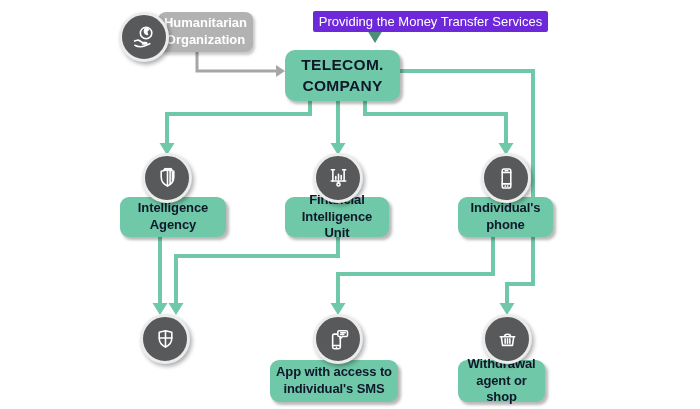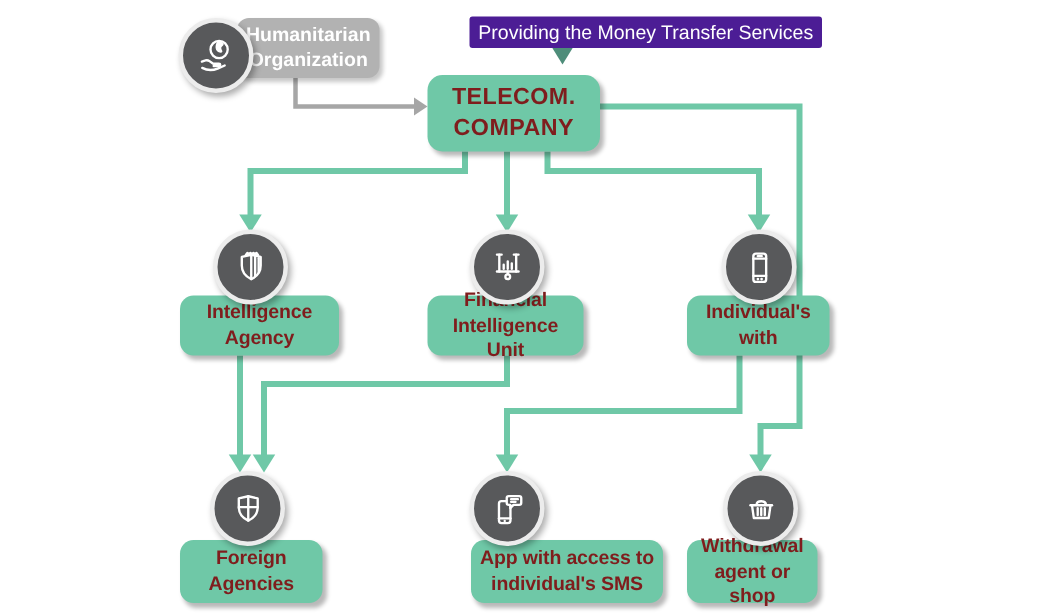--- a/index.html
+++ b/index.html
@@ -2,33 +2,33 @@
 <html><head>
 <meta charset="utf-8">
 <style>
   html,body{margin:0;padding:0;background:#fff;}
   .stage{
     position:relative;width:700px;height:409px;background:#ffffff;overflow:hidden;
     font-family:"Liberation Sans",sans-serif;
   }
   .layer{position:absolute;left:0;top:0;z-index:1;}
   .gbox{
-    position:absolute;background:#6fc8a7;color:#7f1d1d;border-radius:9px;
+    position:absolute;background:#6fc8a7;color:#0f172a;border-radius:9px;
     display:flex;align-items:center;justify-content:center;text-align:center;
     font-weight:700;font-size:13px;line-height:1.28;letter-spacing:-0.1px;
     box-shadow:2.5px 3px 3px rgba(0,0,0,.28);z-index:2;padding:2px 4px;box-sizing:border-box;
   }
   .graybox{
     position:absolute;background:#b2b2b2;color:#fff;border-radius:8px;
     display:flex;align-items:center;justify-content:center;text-align:center;
     font-weight:700;font-size:13px;line-height:1.3;
     box-shadow:2px 2.5px 3px rgba(0,0,0,.22);z-index:2;box-sizing:border-box;
   }
   .banner{
-    position:absolute;background:#4c1d95;color:#fff;border-radius:2px;
+    position:absolute;background:#6d28d9;color:#fff;border-radius:2px;
     display:flex;align-items:center;justify-content:center;white-space:nowrap;
     font-weight:400;font-size:13px;z-index:2;
   }
   .telecom{
     font-size:15.5px;letter-spacing:.3px;border-radius:10px;line-height:1.3;
   }
   .circle{
     position:absolute;width:44px;height:44px;border-radius:50%;
     background:#58595b;border:3px solid #ececec;
     box-shadow:2px 2.5px 4px rgba(0,0,0,.32);
@@ -120,21 +120,21 @@
     </svg>
   </div>
 
   <div class="gbox" style="left:120px;top:197px;width:106px;height:40px;">
     <span>Intelligence Agency</span>
   </div>
   <div class="gbox" style="left:285px;top:197px;width:104px;height:40px;">
     <span>Financial Intelligence Unit</span>
   </div>
   <div class="gbox" style="left:458px;top:197px;width:95px;height:40px;">
-    <span>Individual's with</span>
+    <span>Individual's phone</span>
   </div>
 
   <div class="circle" style="left:140px;top:314px;">
     <svg viewBox="0 0 24 24">
       <path d="M12 4.3l5.6 1.3v5.1c0 3.7-2.2 6.5-5.6 8-3.4-1.5-5.6-4.3-5.6-8V5.6z"></path>
       <path d="M12 4.3v14.4"></path>
       <path d="M6.4 10.7h11.2"></path>
     </svg>
   </div>
   <div class="circle" style="left:313px;top:314px;">
@@ -148,23 +148,20 @@
   </div>
   <div class="circle" style="left:482px;top:314px;">
     <svg viewBox="0 0 24 24">
       <path d="M9.2 9.3c.3-2.7 5.3-2.7 5.6 0"></path>
       <path d="M5.6 9.6h12.8"></path>
       <path d="M6.5 9.6l1.1 7.6h8.8l1.1-7.6"></path>
       <path d="M9.9 11.4v4M12 11.4v4M14.1 11.4v4"></path>
     </svg>
   </div>
 
-  <div class="gbox" style="left:120px;top:360px;width:95px;height:42px;">
-    <span>Foreign Agencies</span>
-  </div>
-  <div class="gbox" style="left:270px;top:360px;width:128px;height:42px;margin-left:44px;">
+  <div class="gbox" style="left:270px;top:360px;width:128px;height:42px;">
     <span>App with access to individual's SMS</span>
   </div>
   <div class="gbox" style="left:458px;top:360px;width:87px;height:42px;">
     <span>Withdrawal agent or shop</span>
   </div>
 
 </div>
 
 </body></html>

